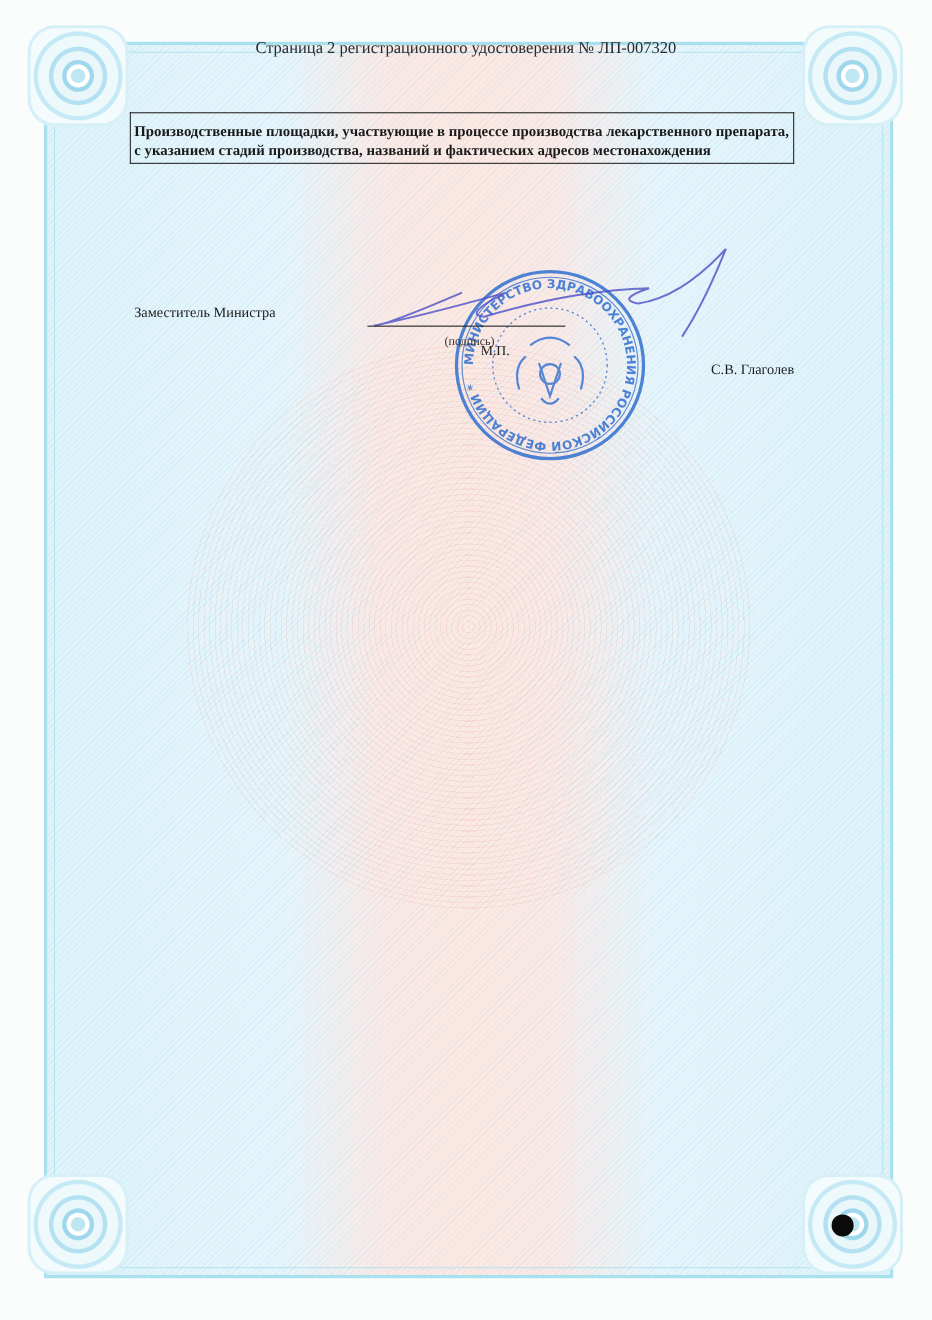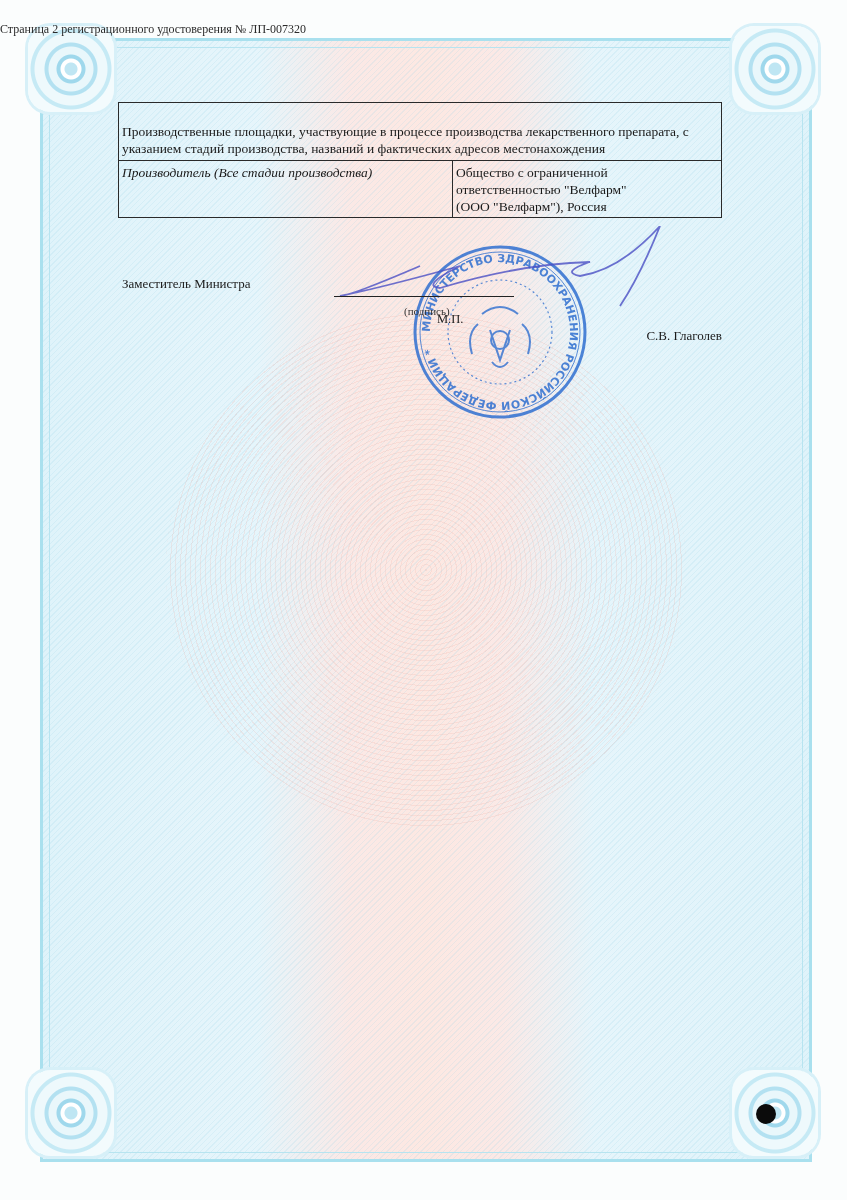--- a/index.html
+++ b/index.html
@@ -38,31 +38,31 @@
     }
     .rosette.tl { left:28px; top:26px; }
     .rosette.tr { left:732px; top:26px; }
     .rosette.bl { left:28px; top:1070px; }
     .rosette.br { left:732px; top:1070px; }
     .punch-hole {
       position:absolute; left:756px; top:1104px; width:20px; height:20px;
       border-radius:50%; background:#0b0b0b;
     }
     .page-header {
-      position:absolute; left:0; width:847px; top:22px; 
-      font-size:12px; color:#2a2a2a;
+      position:absolute; left:0; width:847px; top:36px; text-align:center;
+      font-size:15px; color:#2a2a2a;
     }
     .doc-table {
       position:absolute; left:118px; top:102px; width:604px;
       border-collapse:collapse; font-size:13.5px; line-height:17px;
     }
     .doc-table td {
       border:1.5px solid #2a2a2a; padding:3px 3px 2px 3px; vertical-align:top;
     }
-    .doc-table .hdr { font-weight:normal; padding-top:20px; padding-bottom:3px; }
+    .doc-table .hdr { font-weight:bold; padding-top:8px; padding-bottom:3px; }
     .doc-table .stage { font-style:italic; width:327px; }
     .signature-row {
       position:absolute; left:122px; top:276px; width:600px; height:20px;
       font-weight:normal; font-size:13px;
     }
     .sig-title { position:absolute; left:0; top:0; }
     .sig-name { position:absolute; right:0; top:4px;margin-top:48px; }
     .sig-line {
       position:absolute; left:334px; top:296px; width:180px; height:0;
       border-top:1.5px solid #222;
@@ -96,28 +96,20 @@
 <div class="rosette br"></div>
 <div class="punch-hole"></div>
 
 <div class="page-header">Страница 2 регистрационного удостоверения № ЛП-007320</div>
 
 <table class="doc-table">
   <tbody>
       <tr>
     <td colspan="2" class="hdr">Производственные площадки, участвующие в процессе производства лекарственного препарата, с указанием стадий производства, названий и фактических адресов местонахождения</td>
   </tr>
-  <tr>
-    <td class="stage">Производитель (Все стадии производства)</td>
-    <td>
-      <div>Общество с ограниченной</div>
-      <div>ответственностью "Велфарм"</div>
-      <div>(ООО "Велфарм"), Россия</div>
-    </td>
-  </tr>
 </tbody>
   </table>
 
 <svg class="stamp" viewBox="0 0 176 176">
   <defs>
     <path id="circTop" d="M 88 88 m -70 0 a 70 70 0 1 1 140 0 a 70 70 0 1 1 -140 0"></path>
   </defs>
   <circle cx="88" cy="88" r="85" fill="none" stroke="#2f6fd0" stroke-width="3" opacity="0.85"></circle>
   <circle cx="88" cy="88" r="80" fill="none" stroke="#2f6fd0" stroke-width="1" opacity="0.8"></circle>
   <circle cx="88" cy="88" r="52" fill="none" stroke="#2f6fd0" stroke-width="1.2" stroke-dasharray="2 3" opacity="0.8"></circle>

